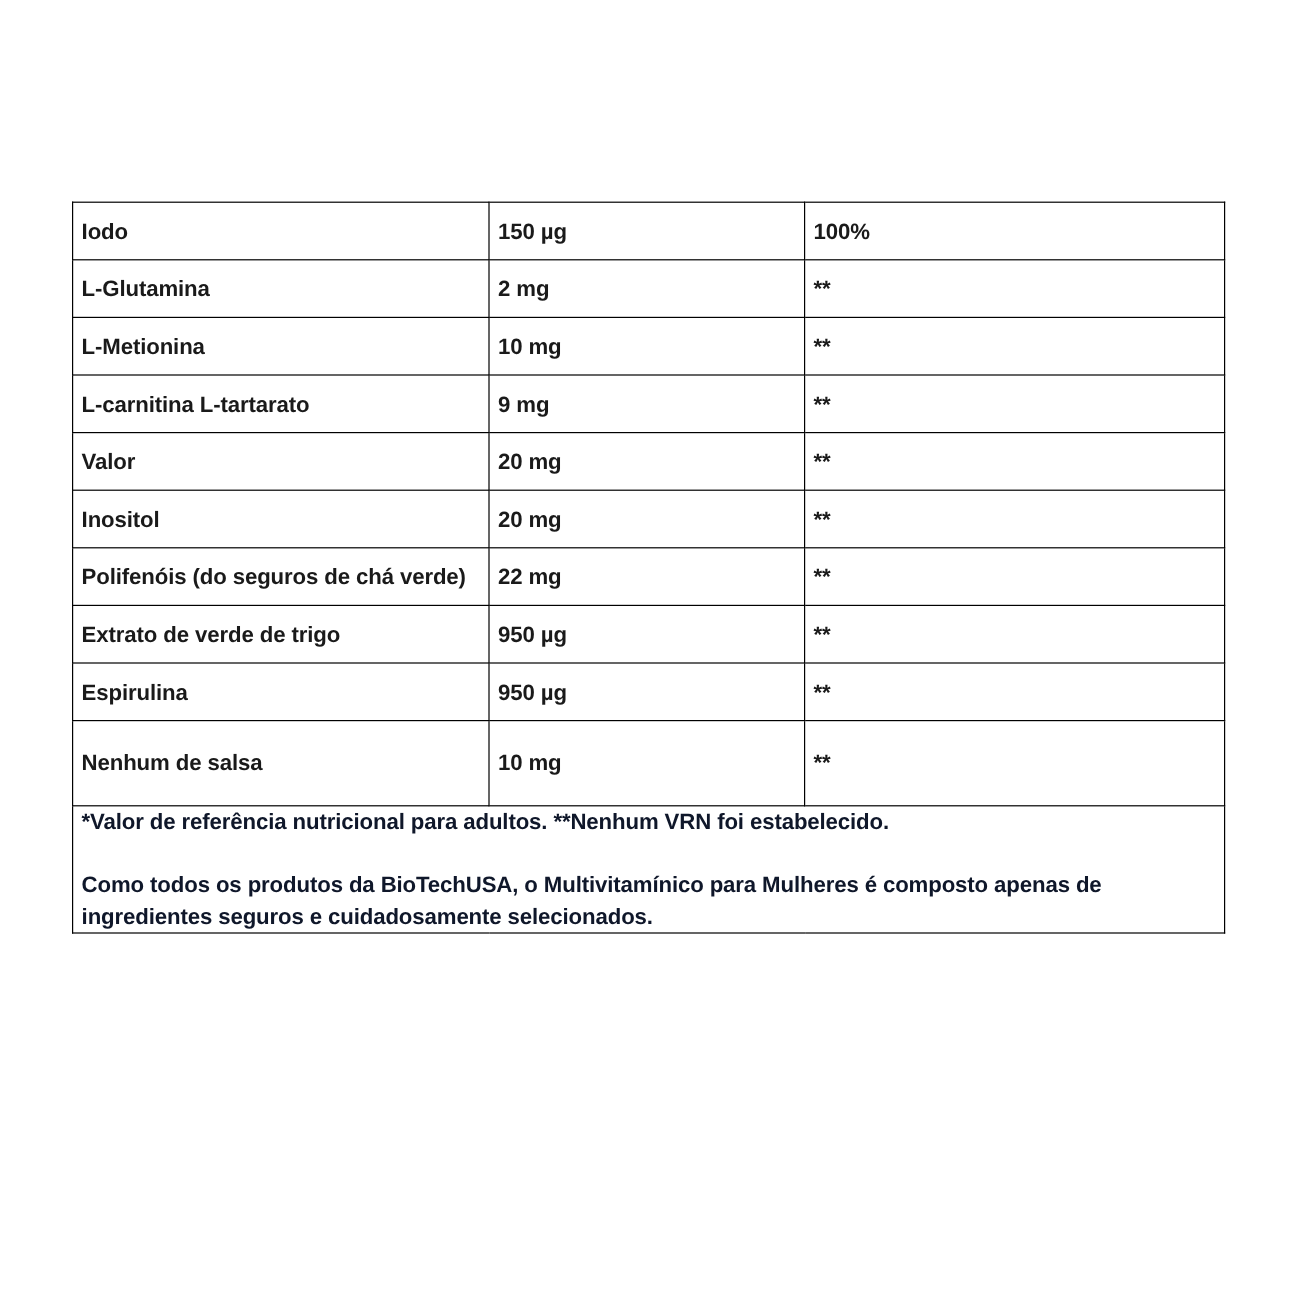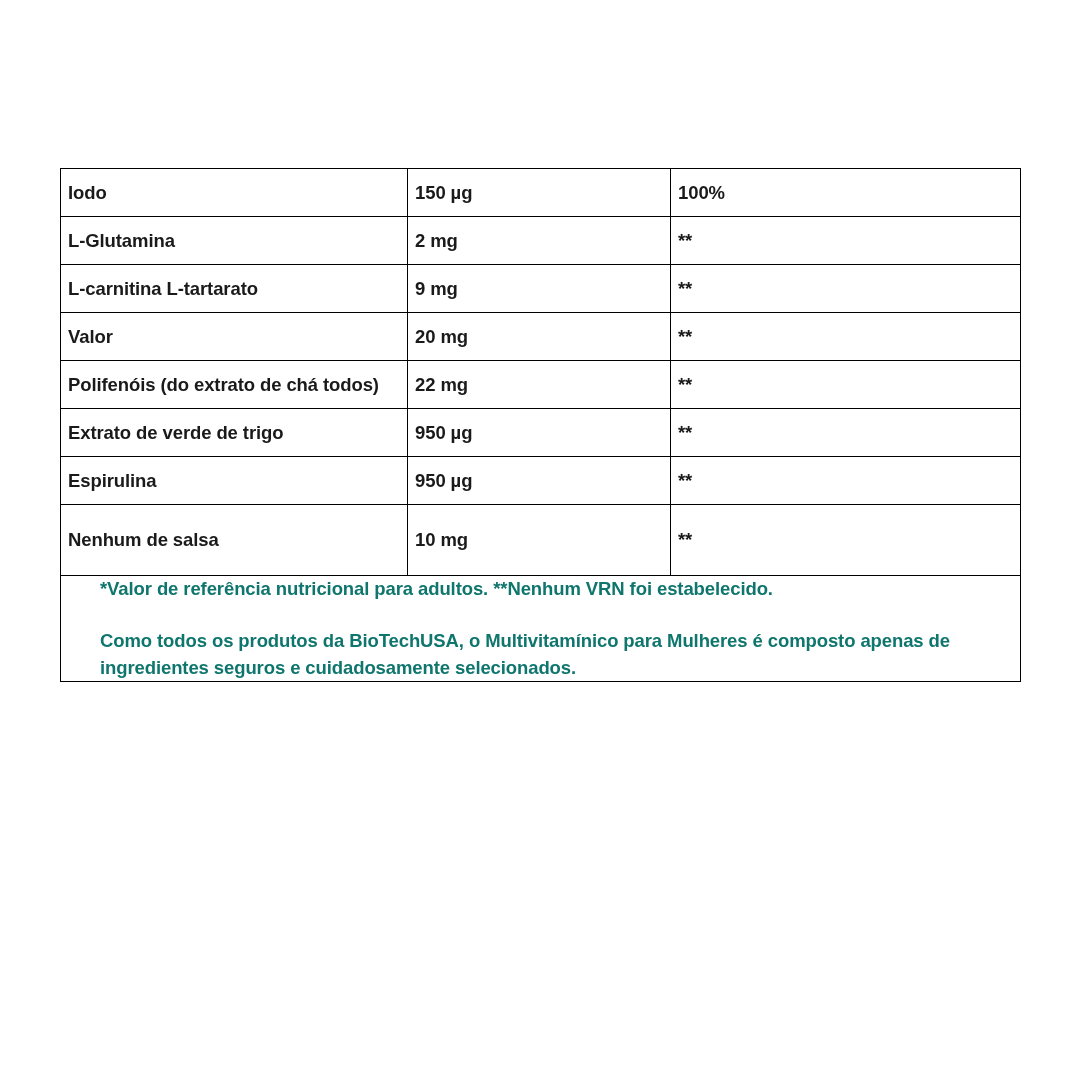--- a/index.html
+++ b/index.html
@@ -49,23 +49,22 @@
 
   td.footnote-cell {
     padding: 18px 7px 22px 7px;
     vertical-align: top;
   }
 
   .footnote-line {
     font-size: 18.5px;
     font-weight: bold;
     line-height: 1.45;
-    color: #0f766e;
+    color: #0f172a;
     letter-spacing: -0.1px;
-    margin-left: 32px;
   }
   .footnote-line.second-para {
     margin-top: 25px;
   }
 </style>
 </head>
 <body>
 
 <div id="nutrition-panel">
   <table class="nutrition-table">
@@ -79,31 +78,41 @@
           <td>Iodo</td>
           <td>150 µg</td>
           <td>100%</td>
         </tr>
         <tr class="data-row">
           <td>L-Glutamina</td>
           <td>2 mg</td>
           <td>**</td>
         </tr>
         <tr class="data-row">
+          <td>L-Metionina</td>
+          <td>10 mg</td>
+          <td>**</td>
+        </tr>
+        <tr class="data-row">
           <td>L-carnitina L-tartarato</td>
           <td>9 mg</td>
           <td>**</td>
         </tr>
         <tr class="data-row">
           <td>Valor</td>
           <td>20 mg</td>
           <td>**</td>
         </tr>
         <tr class="data-row">
-          <td>Polifenóis (do extrato de chá todos)</td>
+          <td>Inositol</td>
+          <td>20 mg</td>
+          <td>**</td>
+        </tr>
+        <tr class="data-row">
+          <td>Polifenóis (do seguros de chá verde)</td>
           <td>22 mg</td>
           <td>**</td>
         </tr>
         <tr class="data-row">
           <td>Extrato de verde de trigo</td>
           <td>950 µg</td>
           <td>**</td>
         </tr>
         <tr class="data-row">
           <td>Espirulina</td>

